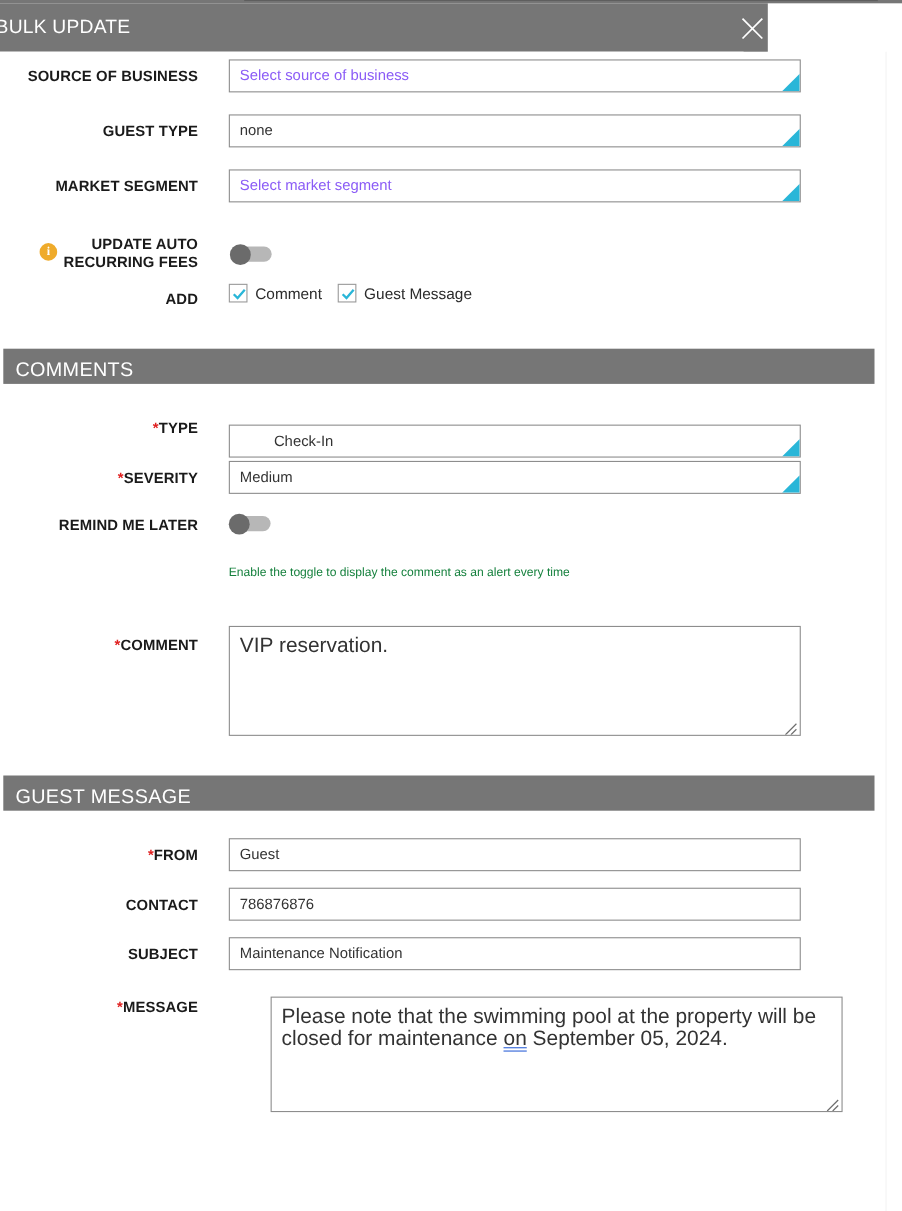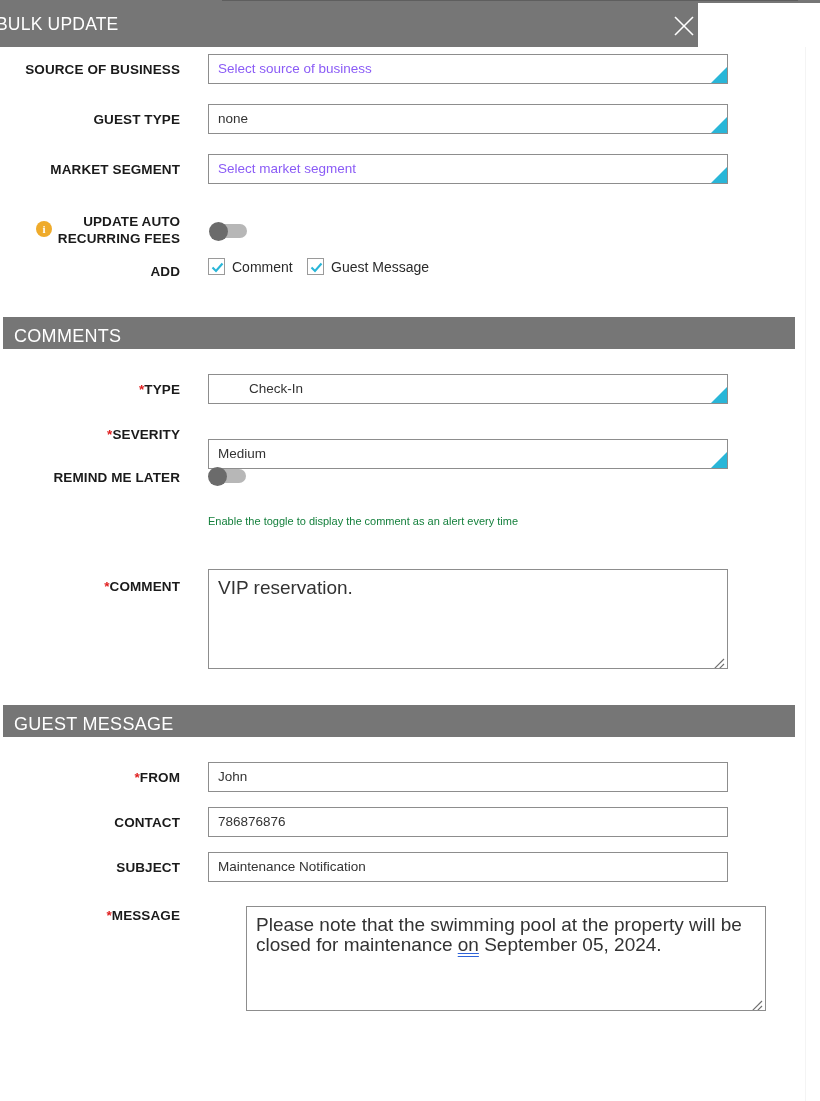--- a/index.html
+++ b/index.html
@@ -310,29 +310,29 @@
         <span class="chk-label">Guest Message</span>
       </div>
     </div>
 
     <div class="section-bar" style="top:270px;">
       <span class="sec-title">COMMENTS</span>
     </div>
 
     <div class="row" style="top:324px;">
       <div class="label" style="top:10px;"><span class="req">*</span><span>TYPE</span></div>
-      <div class="field" style="top:3px;padding-left:40px;">
+      <div class="field" style="top:15px;padding-left:40px;">
         <span>Check-In</span>
         <span class="dd-tri"></span>
       </div>
     </div>
 
     <div class="row" style="top:369px;">
       <div class="label" style="top:10px;"><span class="req">*</span><span>SEVERITY</span></div>
-      <div class="field" style="top:3px;margin-top:20px;">
+      <div class="field" style="top:3px;">
         <span>Medium</span>
         <span class="dd-tri"></span>
       </div>
     </div>
 
     <div class="row" style="top:414px;">
       <div class="label" style="top:8px;">REMIND ME LATER</div>
       <div class="toggle" style="left:208px; top:6px;">
         <div class="track"></div>
         <div class="knob"></div>
@@ -356,21 +356,21 @@
       </div>
     </div>
 
     <div class="section-bar" style="top:658px;">
       <span class="sec-title">GUEST MESSAGE</span>
     </div>
 
     <div class="row" style="top:712px;">
       <div class="label" style="top:10px;"><span class="req">*</span><span>FROM</span></div>
       <div class="field" style="top:3px;">
-        <span>John</span>
+        <span>Guest</span>
       </div>
     </div>
 
     <div class="row" style="top:757px;">
       <div class="label" style="top:10px;">CONTACT</div>
       <div class="field" style="top:3px;">
         <span>786876876</span>
       </div>
     </div>
 

